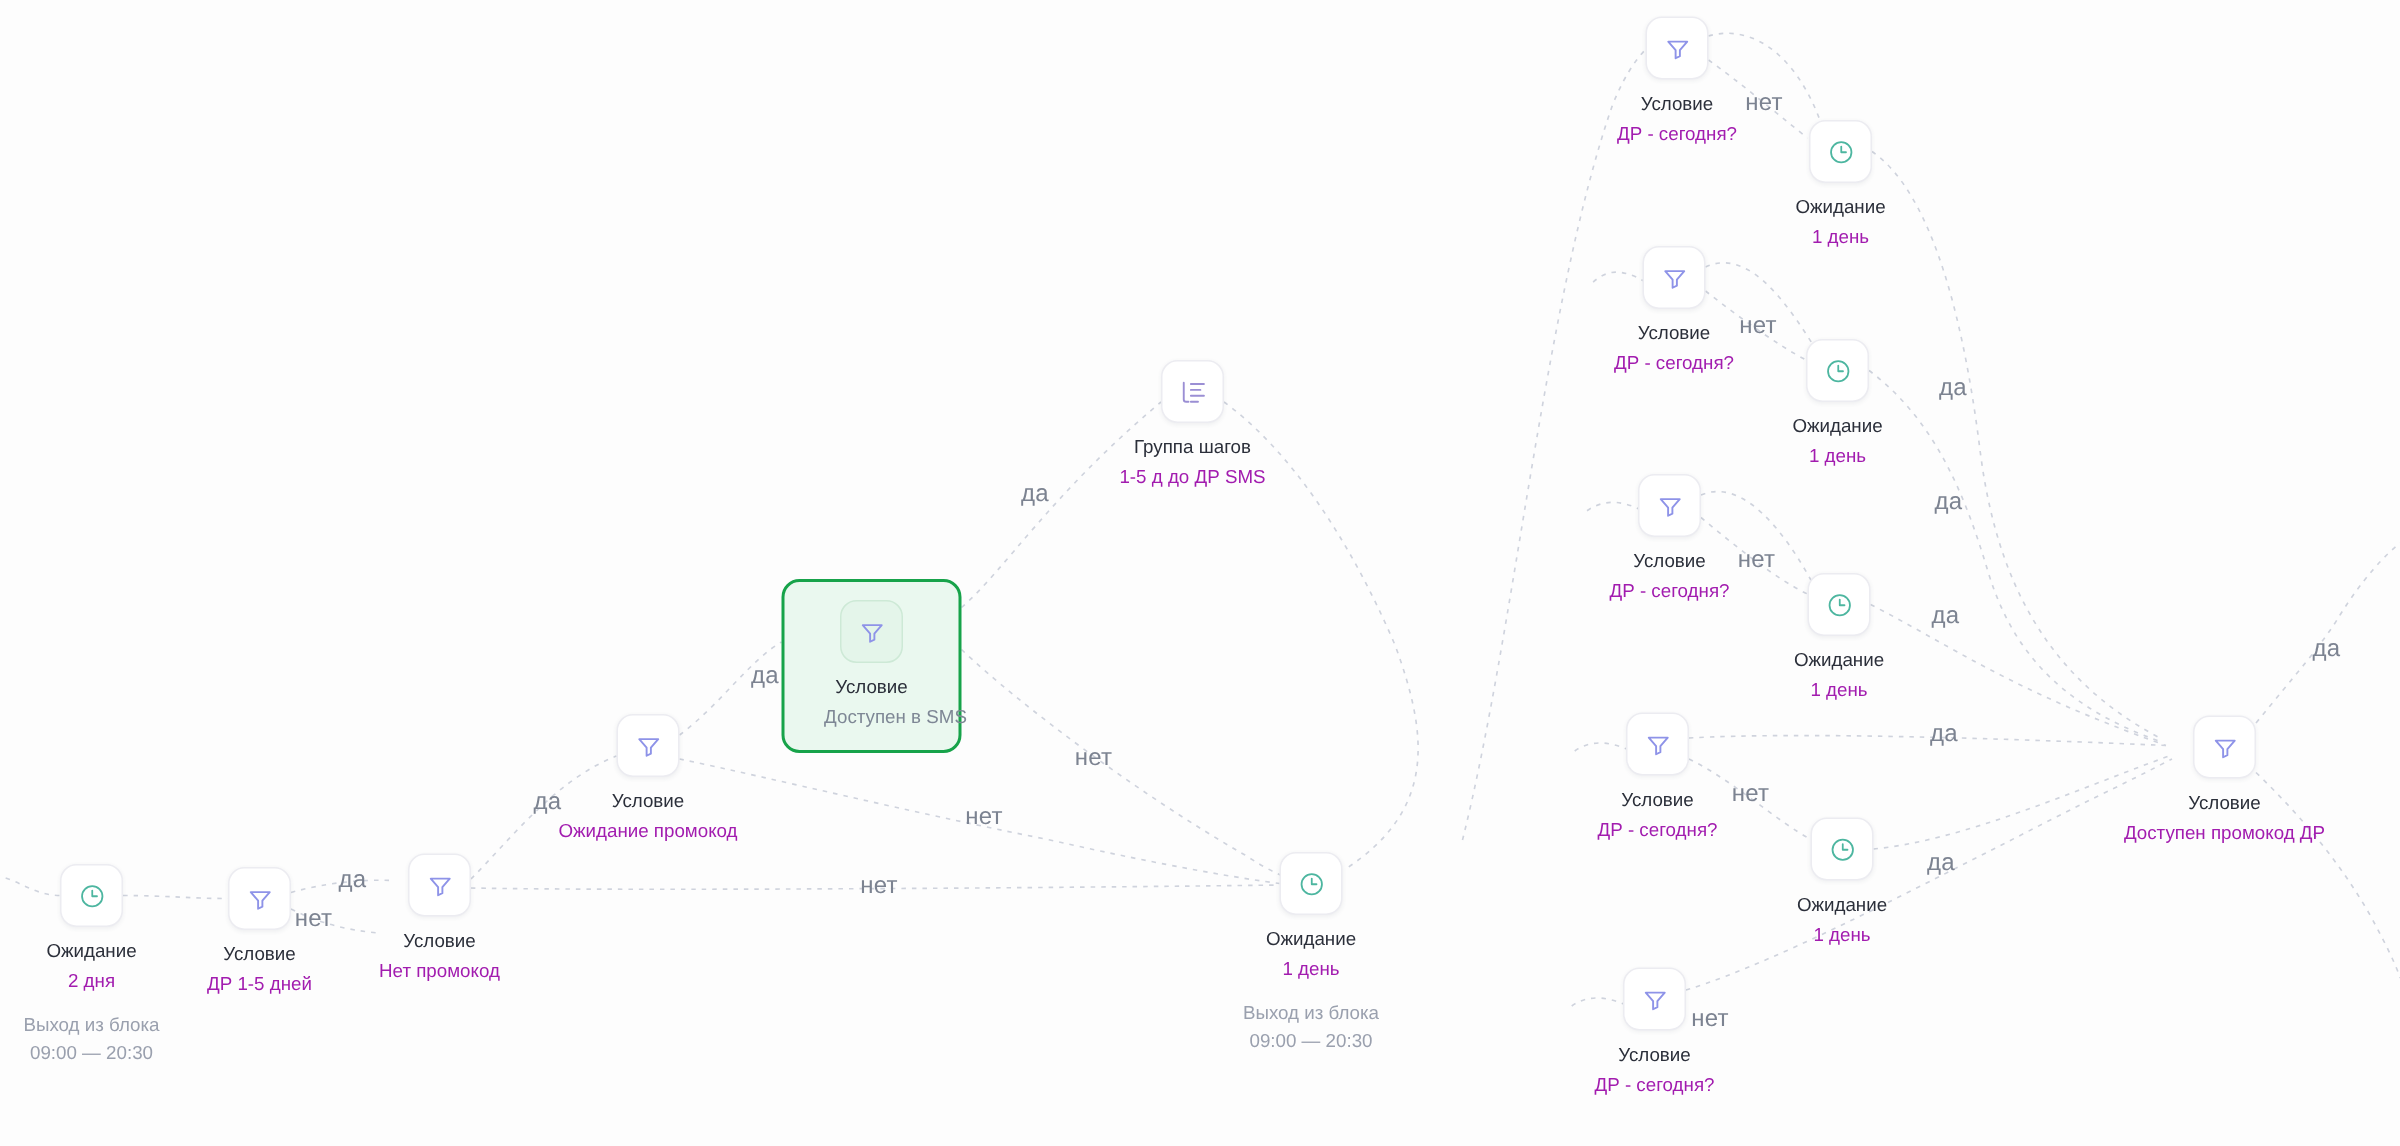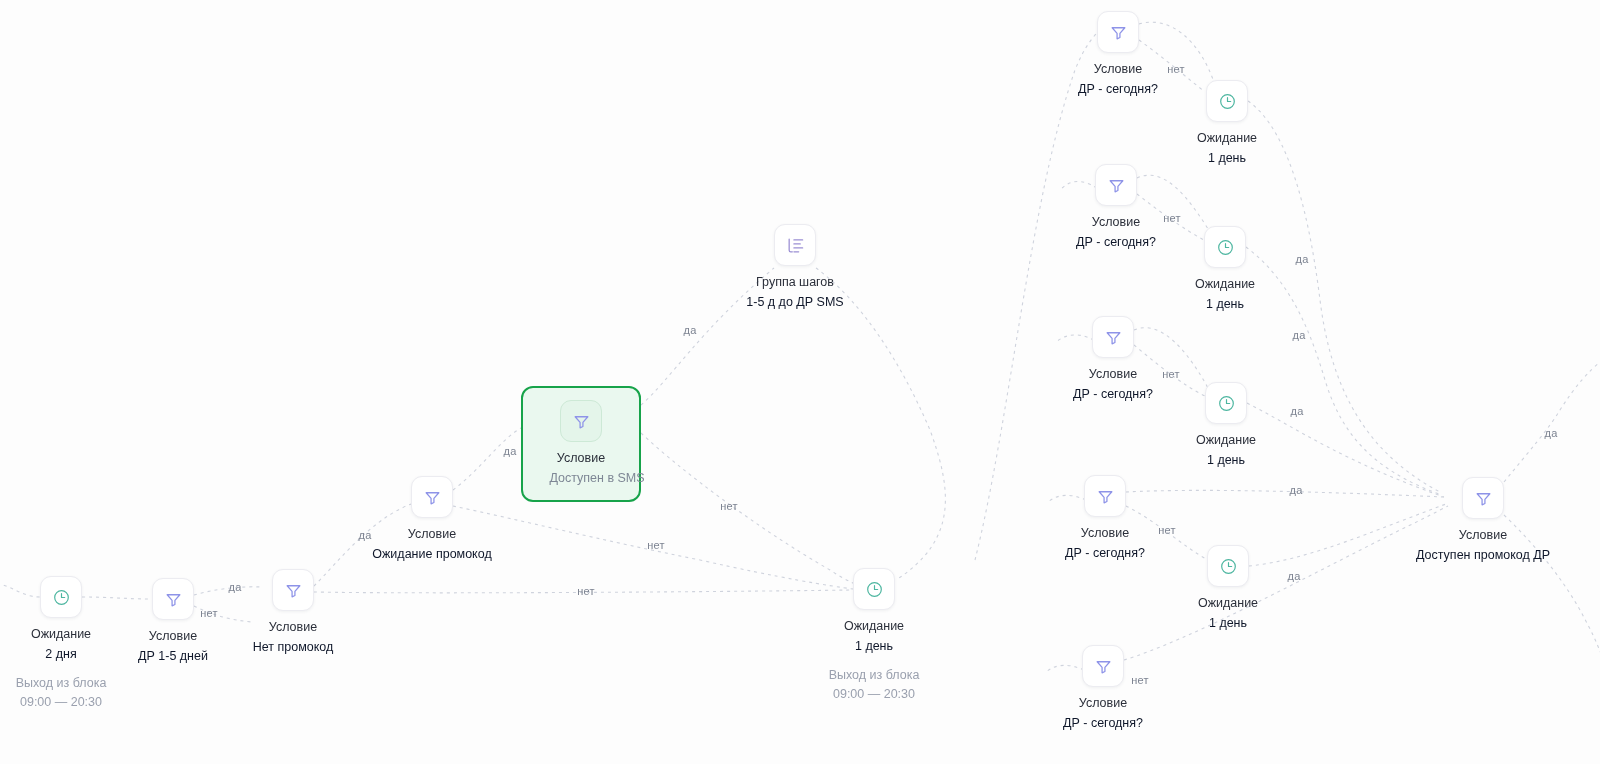--- a/index.html
+++ b/index.html
@@ -46,21 +46,21 @@
   .node-title {
     margin-top: 9px;
     font-size: 12.5px;
     color: #2b2f3a;
     line-height: 1.25;
     white-space: nowrap;
   }
   .node-sub {
     margin-top: 4px;
     font-size: 12.5px;
-    color: #0f172a;
+    color: #a21caf;
     line-height: 1.25;
     white-space: nowrap;
   }
   .node-extra {
     margin-top: 12px;
     font-size: 12.5px;
     color: #9aa0ae;
     line-height: 1.5;
     white-space: nowrap;
   }
@@ -77,21 +77,21 @@
   .node.selected .node-box {
     background: #e4f5ea;
     border: 1px solid #cde9d6;
     box-shadow: none;
   }
   .node.selected .node-title { color: #2b2f3a; }
   .node.selected .node-sub { color: #7e8795; margin-left: 32px; }
 
   .edge-label {
     position: absolute;
-    font-size: 11px;
+    font-size: 16px;
     color: #7c8391;
     white-space: nowrap;
     transform: translate(-50%, -50%);
     letter-spacing: .2px;
   }
   svg .e { fill: none; stroke: #cfd3dd; stroke-width: 1.1; stroke-dasharray: 3 4; }
   .icon { display:block; }
 </style>
 </head>
 <body>
@@ -195,21 +195,21 @@
       </div>
       <div class="node selected" style="left: 581px; top: 386px;">
         <div class="node-box">
           <svg class="icon" width="19" height="19" viewBox="0 0 24 24" fill="none" stroke="#8e93e8" stroke-width="1.6" stroke-linecap="round" stroke-linejoin="round">
             <path d="M4 6h16l-6.2 7.2v5.1L10.2 20v-6.8z"></path>
           </svg>
         </div>
         <div class="node-title">Условие</div>
         <div class="node-sub">Доступен в SMS</div>
       </div>
-      <div class="node" style="left: 795px; top: 224px;">
+      <div class="node" style="left: 795px; top: 240px;">
         <div class="node-box">
           <svg class="icon" width="19" height="19" viewBox="0 0 24 24" fill="none" stroke="#9b8fd4" stroke-width="1.6" stroke-linecap="round" stroke-linejoin="round">
             <path d="M10 5h11M10 10h8M10 15h11M10 20h6"></path>
             <path d="M4 4v14a2 2 0 0 0 2 2h2"></path>
           </svg>
         </div>
         <div class="node-title">Группа шагов</div>
         <div class="node-sub">1-5 д до ДР SMS</div>
       </div>
       <div class="node" style="left: 874px; top: 568px;">

